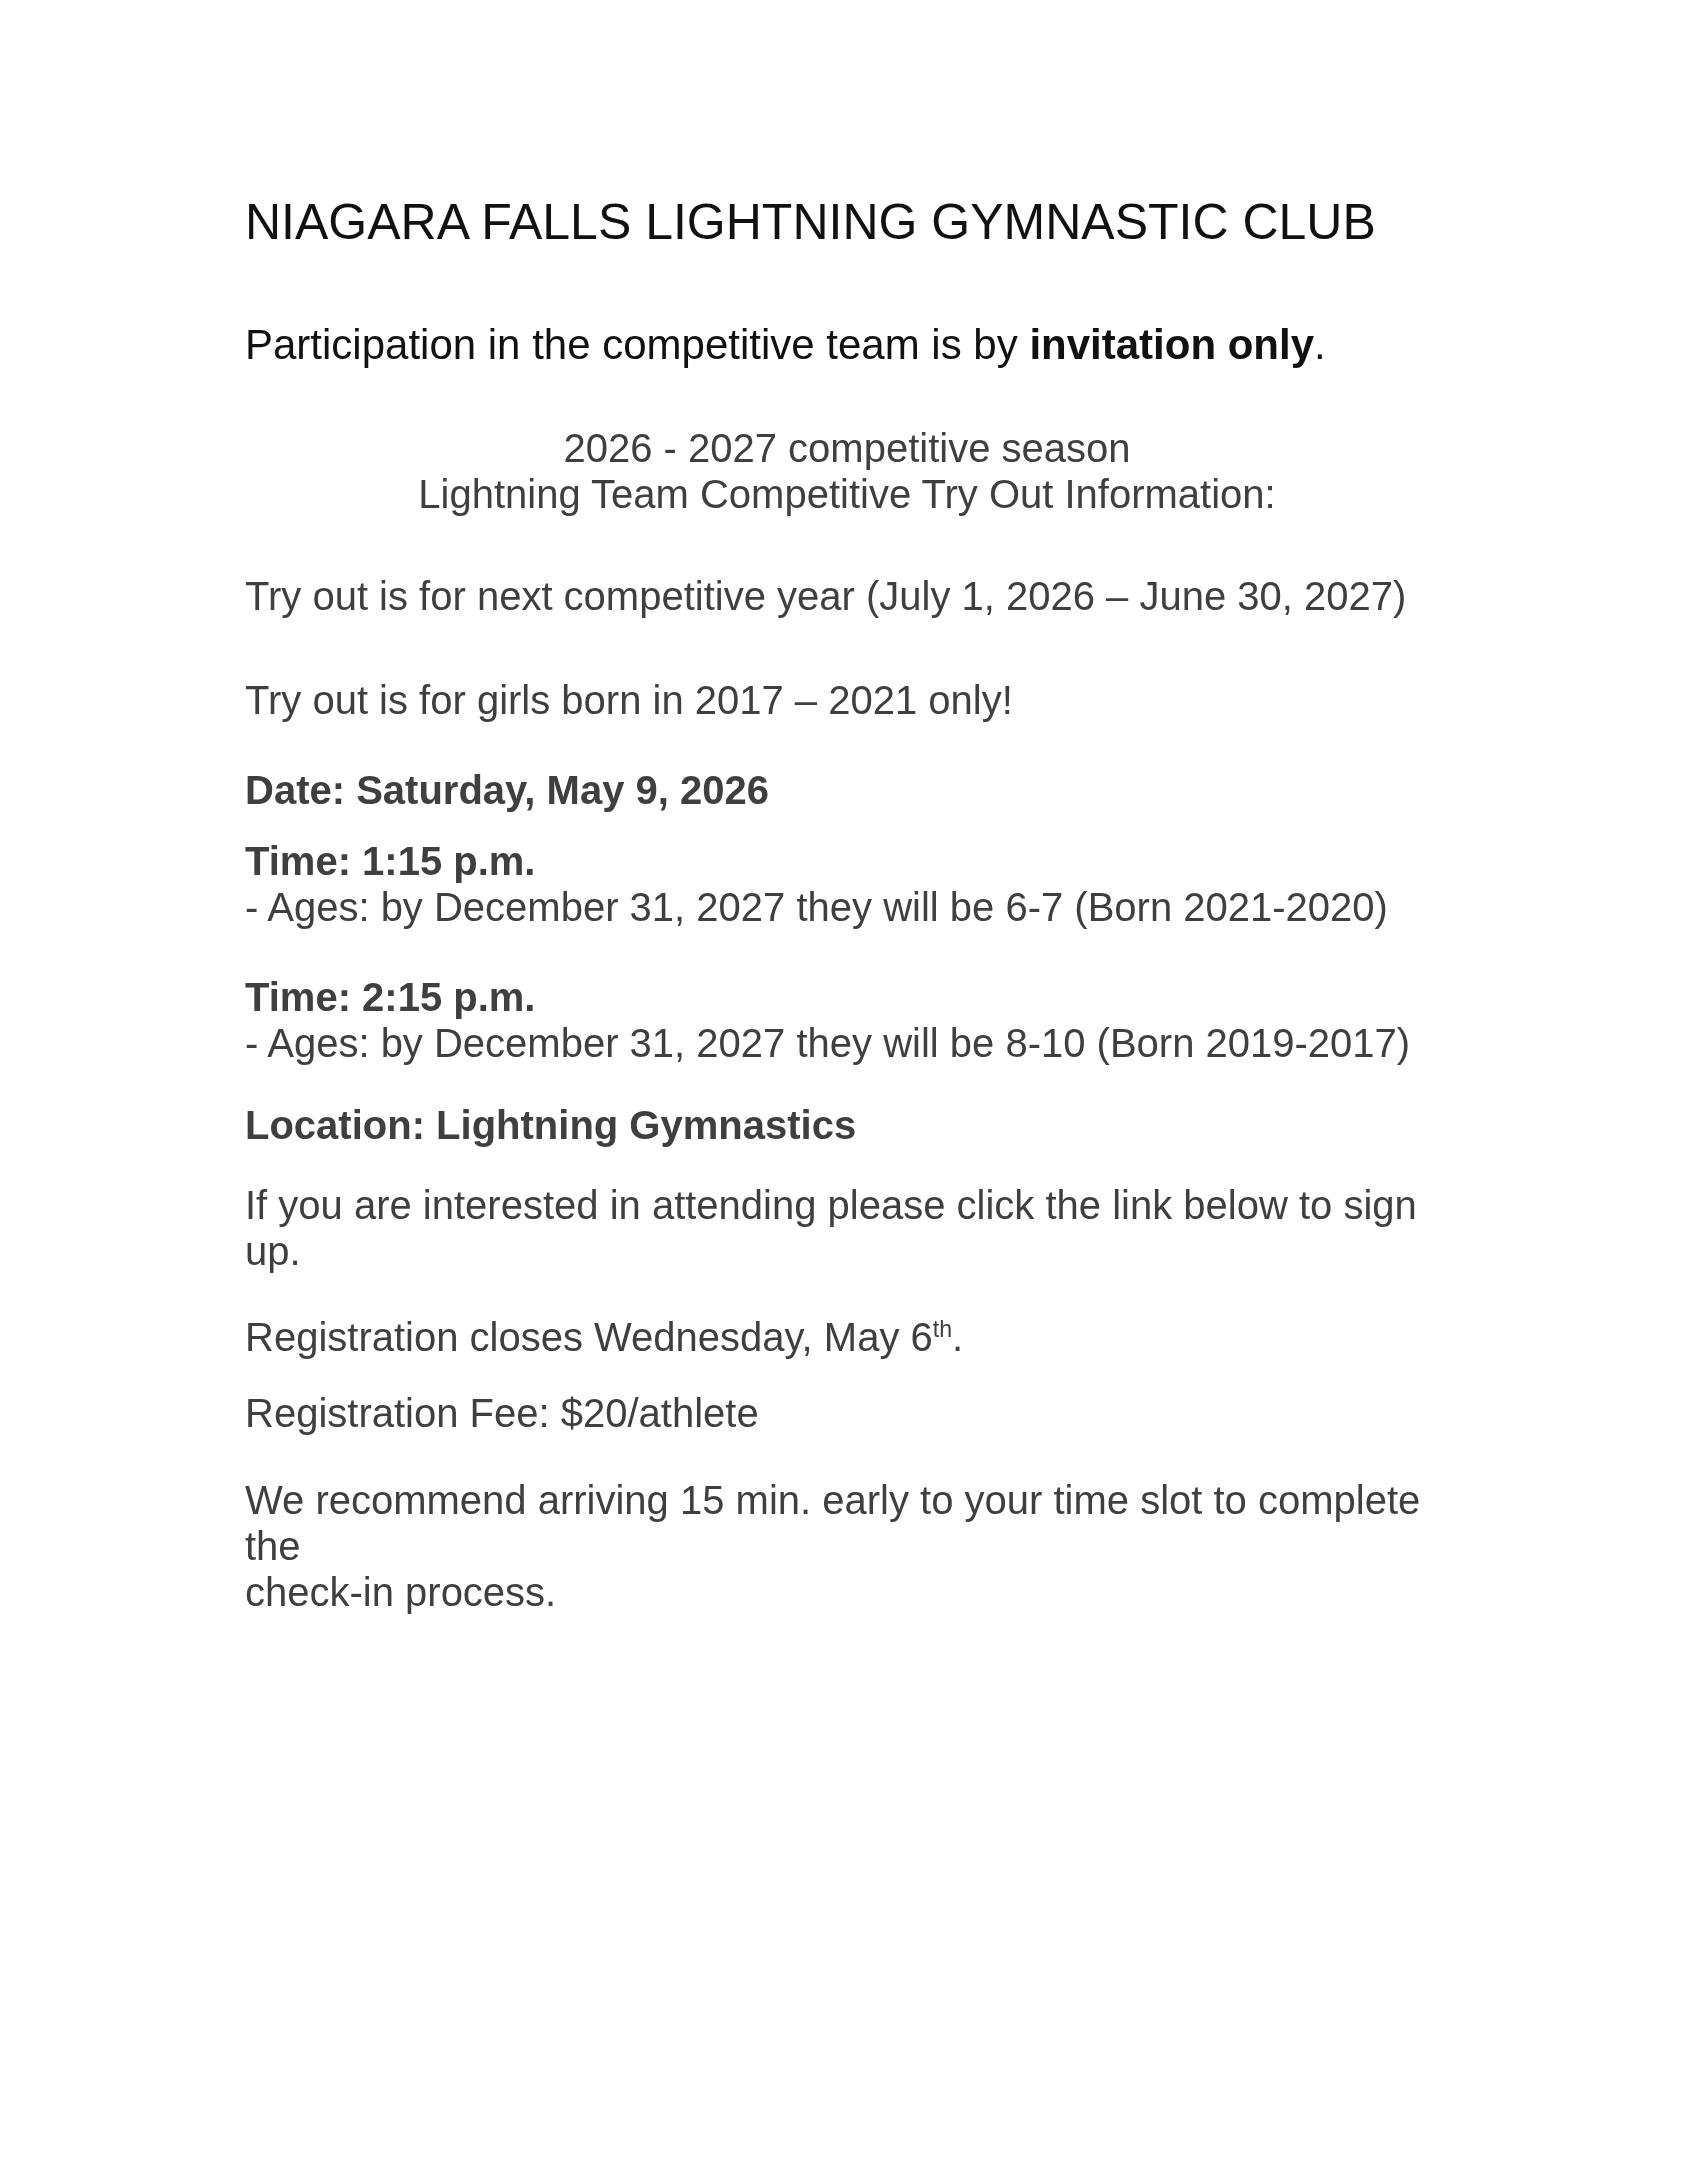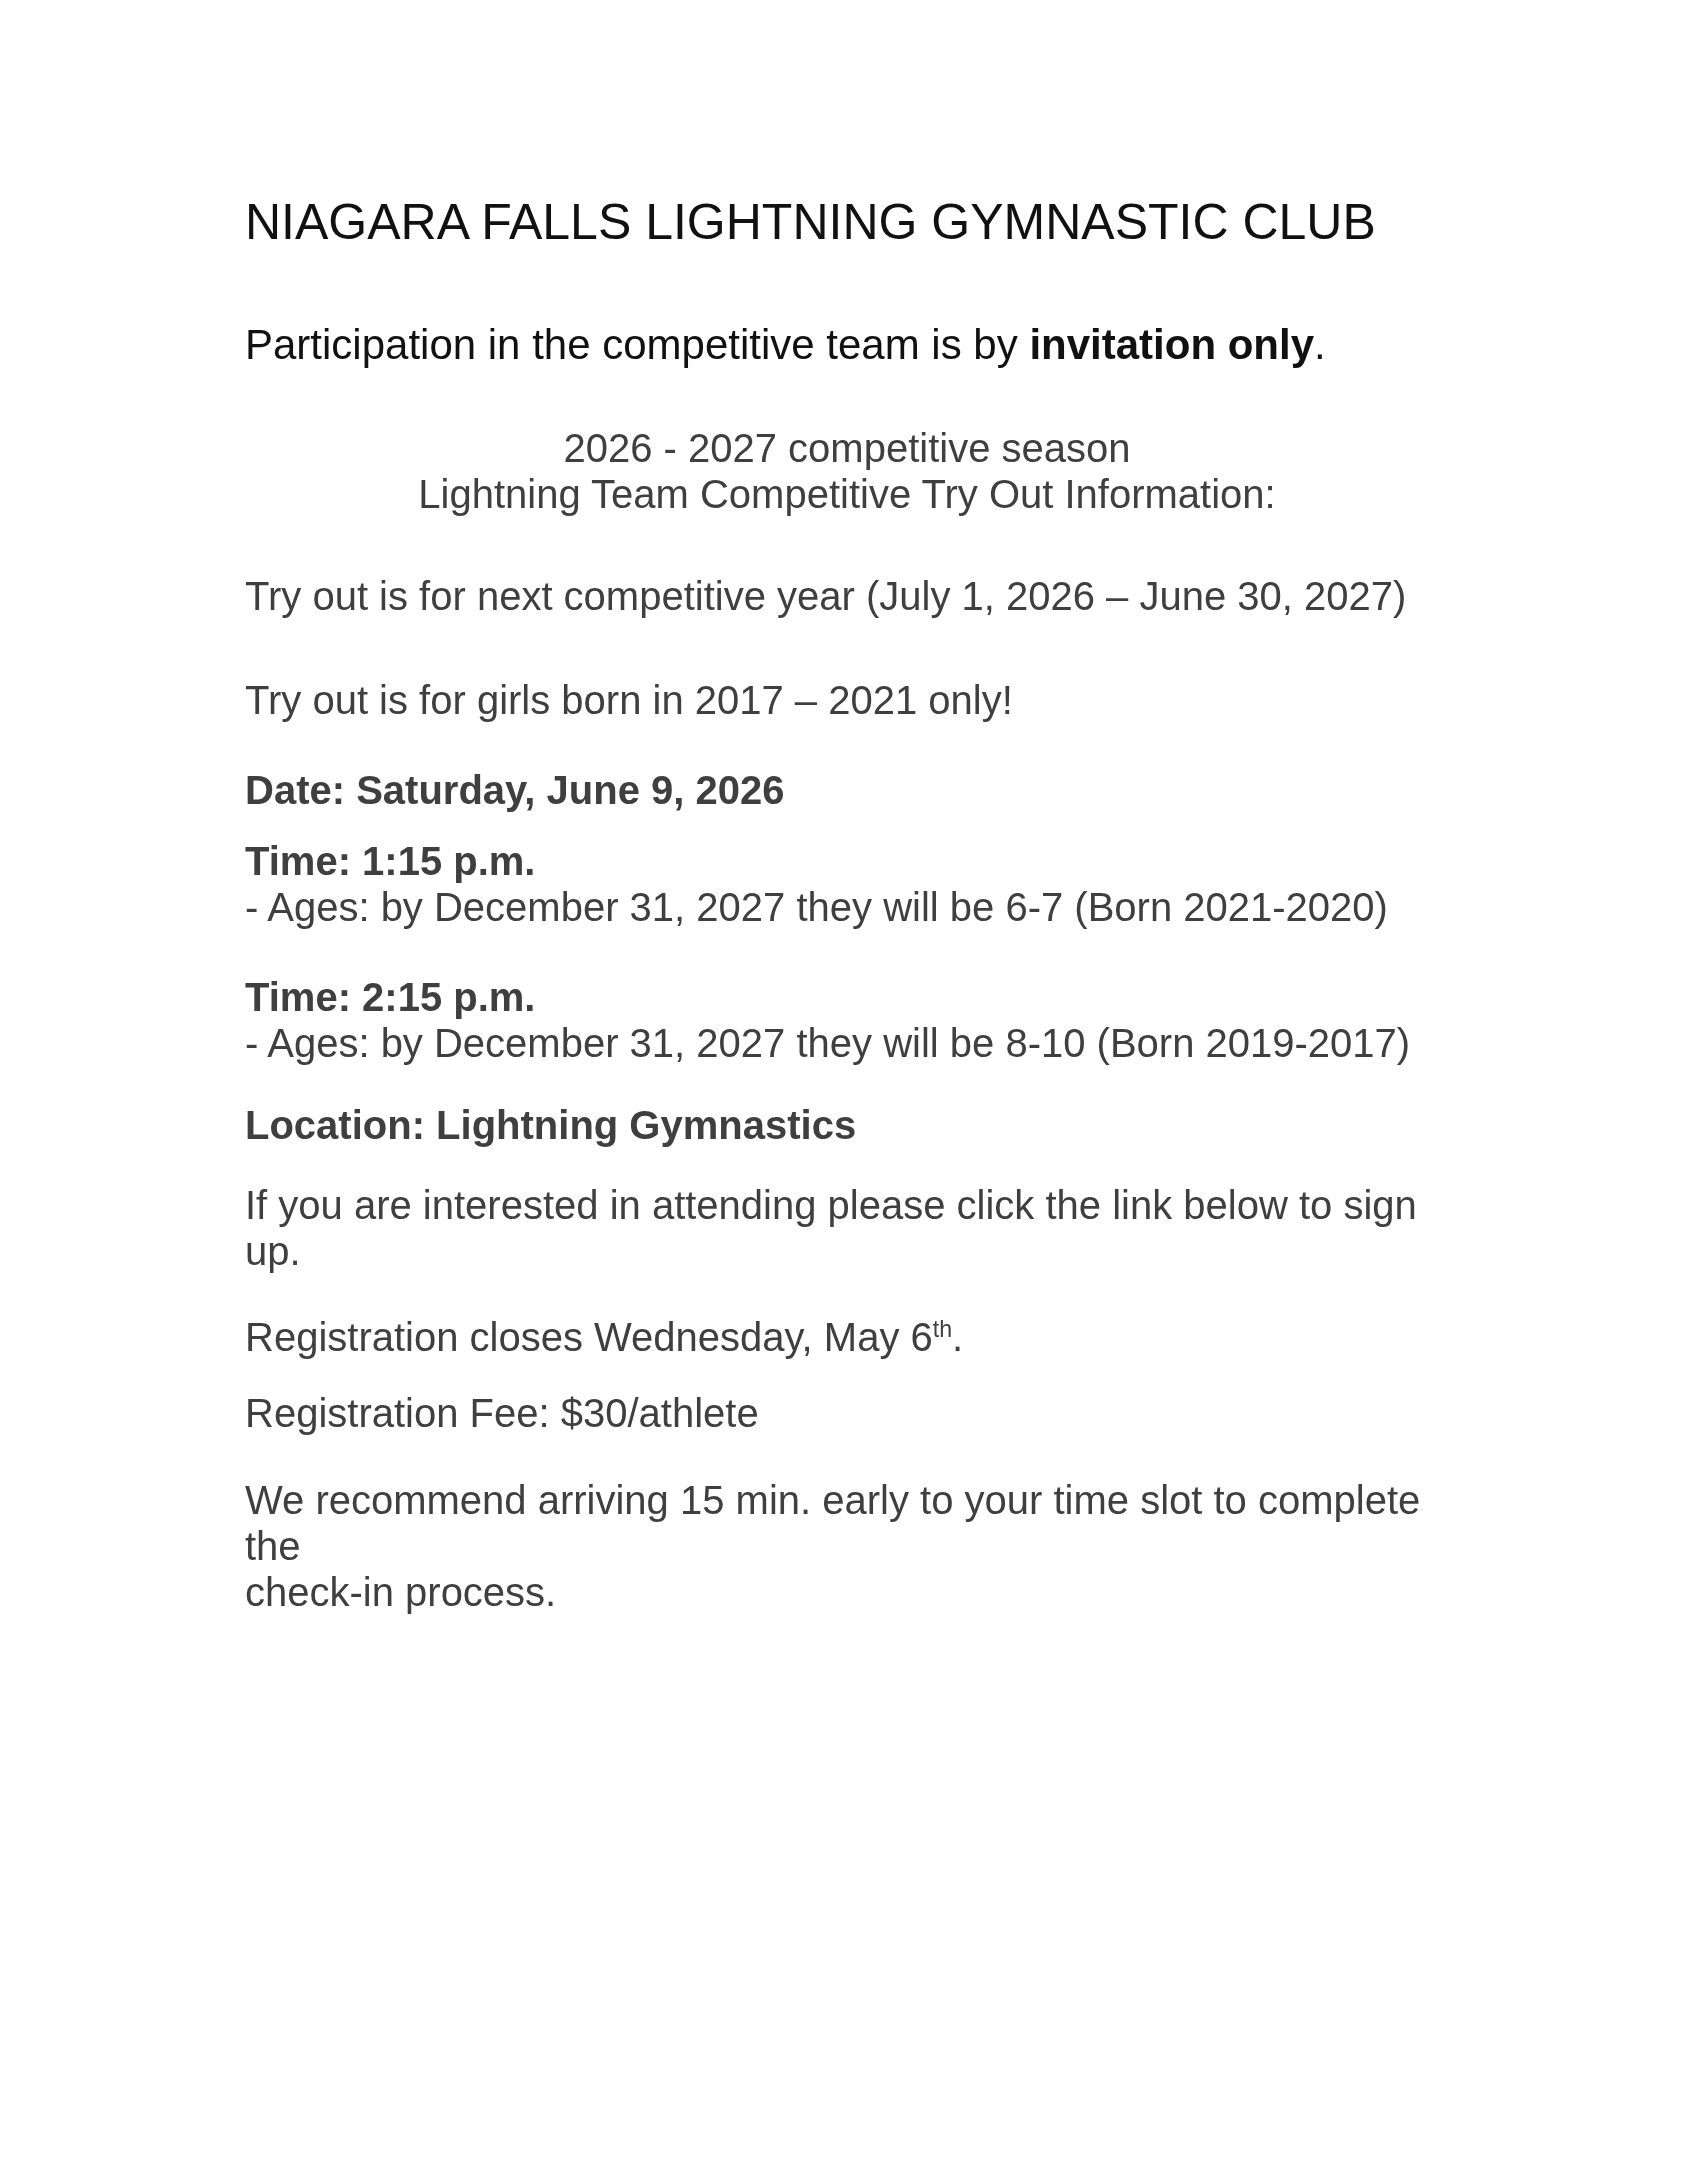--- a/index.html
+++ b/index.html
@@ -58,38 +58,38 @@
 
   <p class="intro"><span>Participation in the competitive team is by </span><b>invitation only</b><span>.</span></p>
 
   <p class="body season" style="margin-bottom:56px">2026 - 2027 competitive season
 Lightning Team Competitive Try Out Information:</p>
 
   <p class="body" style="margin-bottom:58px">Try out is for next competitive year (July 1, 2026 – June 30, 2027)</p>
 
   <p class="body" style="margin-bottom:44px">Try out is for girls born in 2017 – 2021 only!</p>
 
-  <p class="body bold" style="margin-bottom:24.5px">Date: Saturday, June 9, 2026</p>
+  <p class="body bold" style="margin-bottom:24.5px">Date: Saturday, May 9, 2026</p>
 
   <div class="body" style="margin-bottom:44px">
     <div class="bold">Time: 1:15 p.m.</div>
     <div>- Ages: by December 31, 2027 they will be 6-7 (Born 2021-2020)</div>
   </div>
 
   <div class="body" style="margin-bottom:36px">
     <div class="bold">Time: 2:15 p.m.</div>
     <div>- Ages: by December 31, 2027 they will be 8-10 (Born 2019-2017)</div>
   </div>
 
   <p class="body bold" style="margin-bottom:34px">Location: Lightning Gymnastics</p>
 
   <p class="body" style="margin-bottom:40px">If you are interested in attending please click the link below to sign up.</p>
 
   <p class="body" style="margin-bottom:30px"><span>Registration closes Wednesday, May 6</span><sup>th</sup><span>.</span></p>
 
-  <p class="body" style="margin-bottom:41px">Registration Fee: $30/athlete</p>
+  <p class="body" style="margin-bottom:41px">Registration Fee: $20/athlete</p>
 
   <p class="body prelines" style="margin-bottom:42px">We recommend arriving 15 min. early to your time slot to complete the
 check-in process.</p>
 
 
 </div>
 
 
 </body></html>

